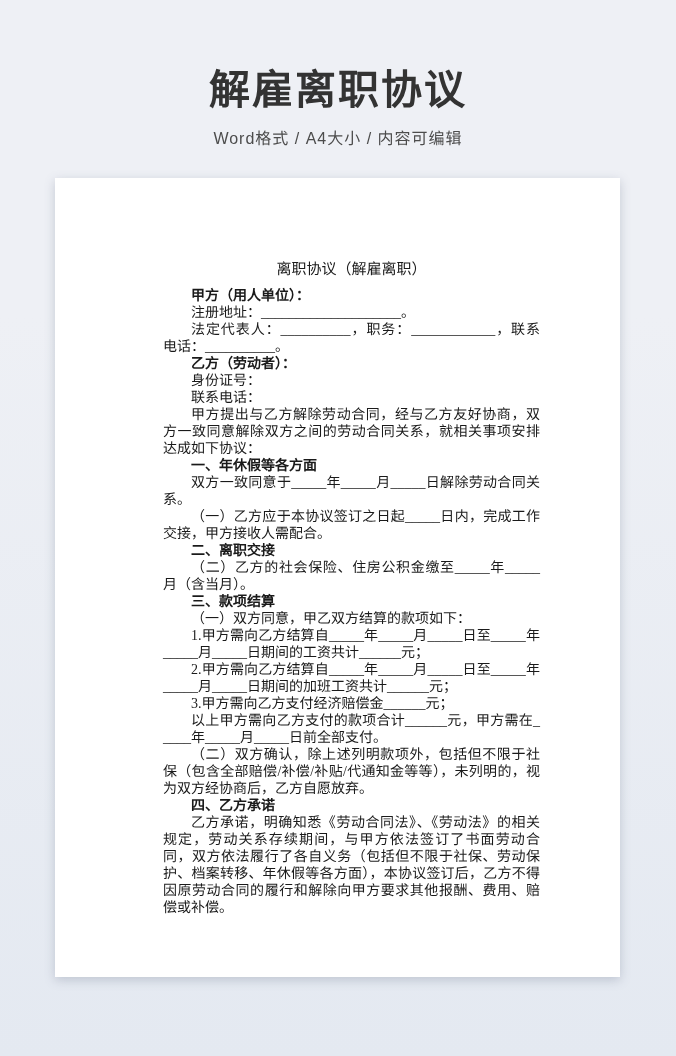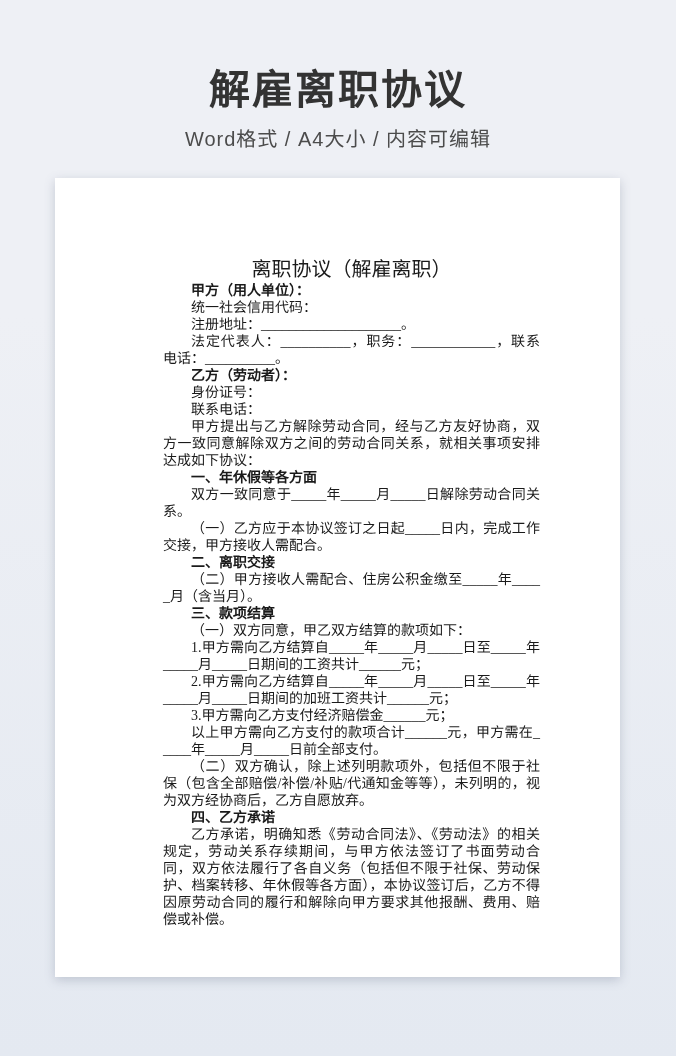--- a/index.html
+++ b/index.html
@@ -26,43 +26,44 @@
   }
   .header-title{
     font-size:41px;
     line-height:44px;
     font-weight:700;
     letter-spacing:2px;
     color:var(--title-color);
   }
   .header-subtitle{
     margin-top:14px;
-    font-size:20px;
+    font-size:16px;
     line-height:26px;
     font-weight:400;
     letter-spacing:1px;
     color:var(--subtitle-color);
   }
   .paper{
     position:absolute;
     left:55px;
     top:178px;
     width:565px;
     height:799px;
     background:var(--page-bg);
     box-shadow:0 3px 10px rgba(90,100,125,0.28);
     padding:78px 80px 0 108px;
   }
   .doc-title{
     font-family:"Liberation Serif","DejaVu Serif",serif;
-    font-size:20px;
+    font-size:15px;
     line-height:26px;
     font-weight:400;
     color:var(--doc-text);
     text-align:center;
+    margin-bottom:5px;
   }
   .para{
     font-family:"Liberation Serif","DejaVu Serif",serif;
     font-size:14px;
     line-height:17px;
     color:var(--doc-text);
     text-align:justify;
     text-indent:2em;
     word-break:break-all;
   }
@@ -76,32 +77,31 @@
 
 <div class="header">
   <h1 class="header-title">解雇离职协议</h1>
   <p class="header-subtitle">Word格式 / A4大小 / 内容可编辑</p>
 </div>
 
 <div class="paper">
   <h2 class="doc-title">离职协议（解雇离职）</h2>
   <div>
       <p class="para para-head">甲方（用人单位）：</p>
-      <p class="para">统一社会信用代码：</p>
       <p class="para">注册地址：____________________。</p>
       <p class="para">法定代表人：__________，职务：____________，联系电话：__________。</p>
       <p class="para para-head">乙方（劳动者）：</p>
       <p class="para">身份证号：</p>
       <p class="para">联系电话：</p>
       <p class="para">甲方提出与乙方解除劳动合同，经与乙方友好协商，双方一致同意解除双方之间的劳动合同关系，就相关事项安排达成如下协议：</p>
       <p class="para para-head">一、年休假等各方面</p>
       <p class="para">双方一致同意于_____年_____月_____日解除劳动合同关系。</p>
       <p class="para">（一）乙方应于本协议签订之日起_____日内，完成工作交接，甲方接收人需配合。</p>
       <p class="para para-head">二、离职交接</p>
-      <p class="para">（二）甲方接收人需配合、住房公积金缴至_____年_____月（含当月）。</p>
+      <p class="para">（二）乙方的社会保险、住房公积金缴至_____年_____月（含当月）。</p>
       <p class="para para-head">三、款项结算</p>
       <p class="para">（一）双方同意，甲乙双方结算的款项如下：</p>
       <p class="para">1.甲方需向乙方结算自_____年_____月_____日至_____年_____月_____日期间的工资共计______元；</p>
       <p class="para">2.甲方需向乙方结算自_____年_____月_____日至_____年_____月_____日期间的加班工资共计______元；</p>
       <p class="para">3.甲方需向乙方支付经济赔偿金______元；</p>
       <p class="para">以上甲方需向乙方支付的款项合计______元，甲方需在_____年_____月_____日前全部支付。</p>
       <p class="para">（二）双方确认，除上述列明款项外，包括但不限于社保（包含全部赔偿/补偿/补贴/代通知金等等），未列明的，视为双方经协商后，乙方自愿放弃。</p>
       <p class="para para-head">四、乙方承诺</p>
       <p class="para">乙方承诺，明确知悉《劳动合同法》、《劳动法》的相关规定，劳动关系存续期间，与甲方依法签订了书面劳动合同，双方依法履行了各自义务（包括但不限于社保、劳动保护、档案转移、年休假等各方面），本协议签订后，乙方不得因原劳动合同的履行和解除向甲方要求其他报酬、费用、赔偿或补偿。</p>
     </div>

